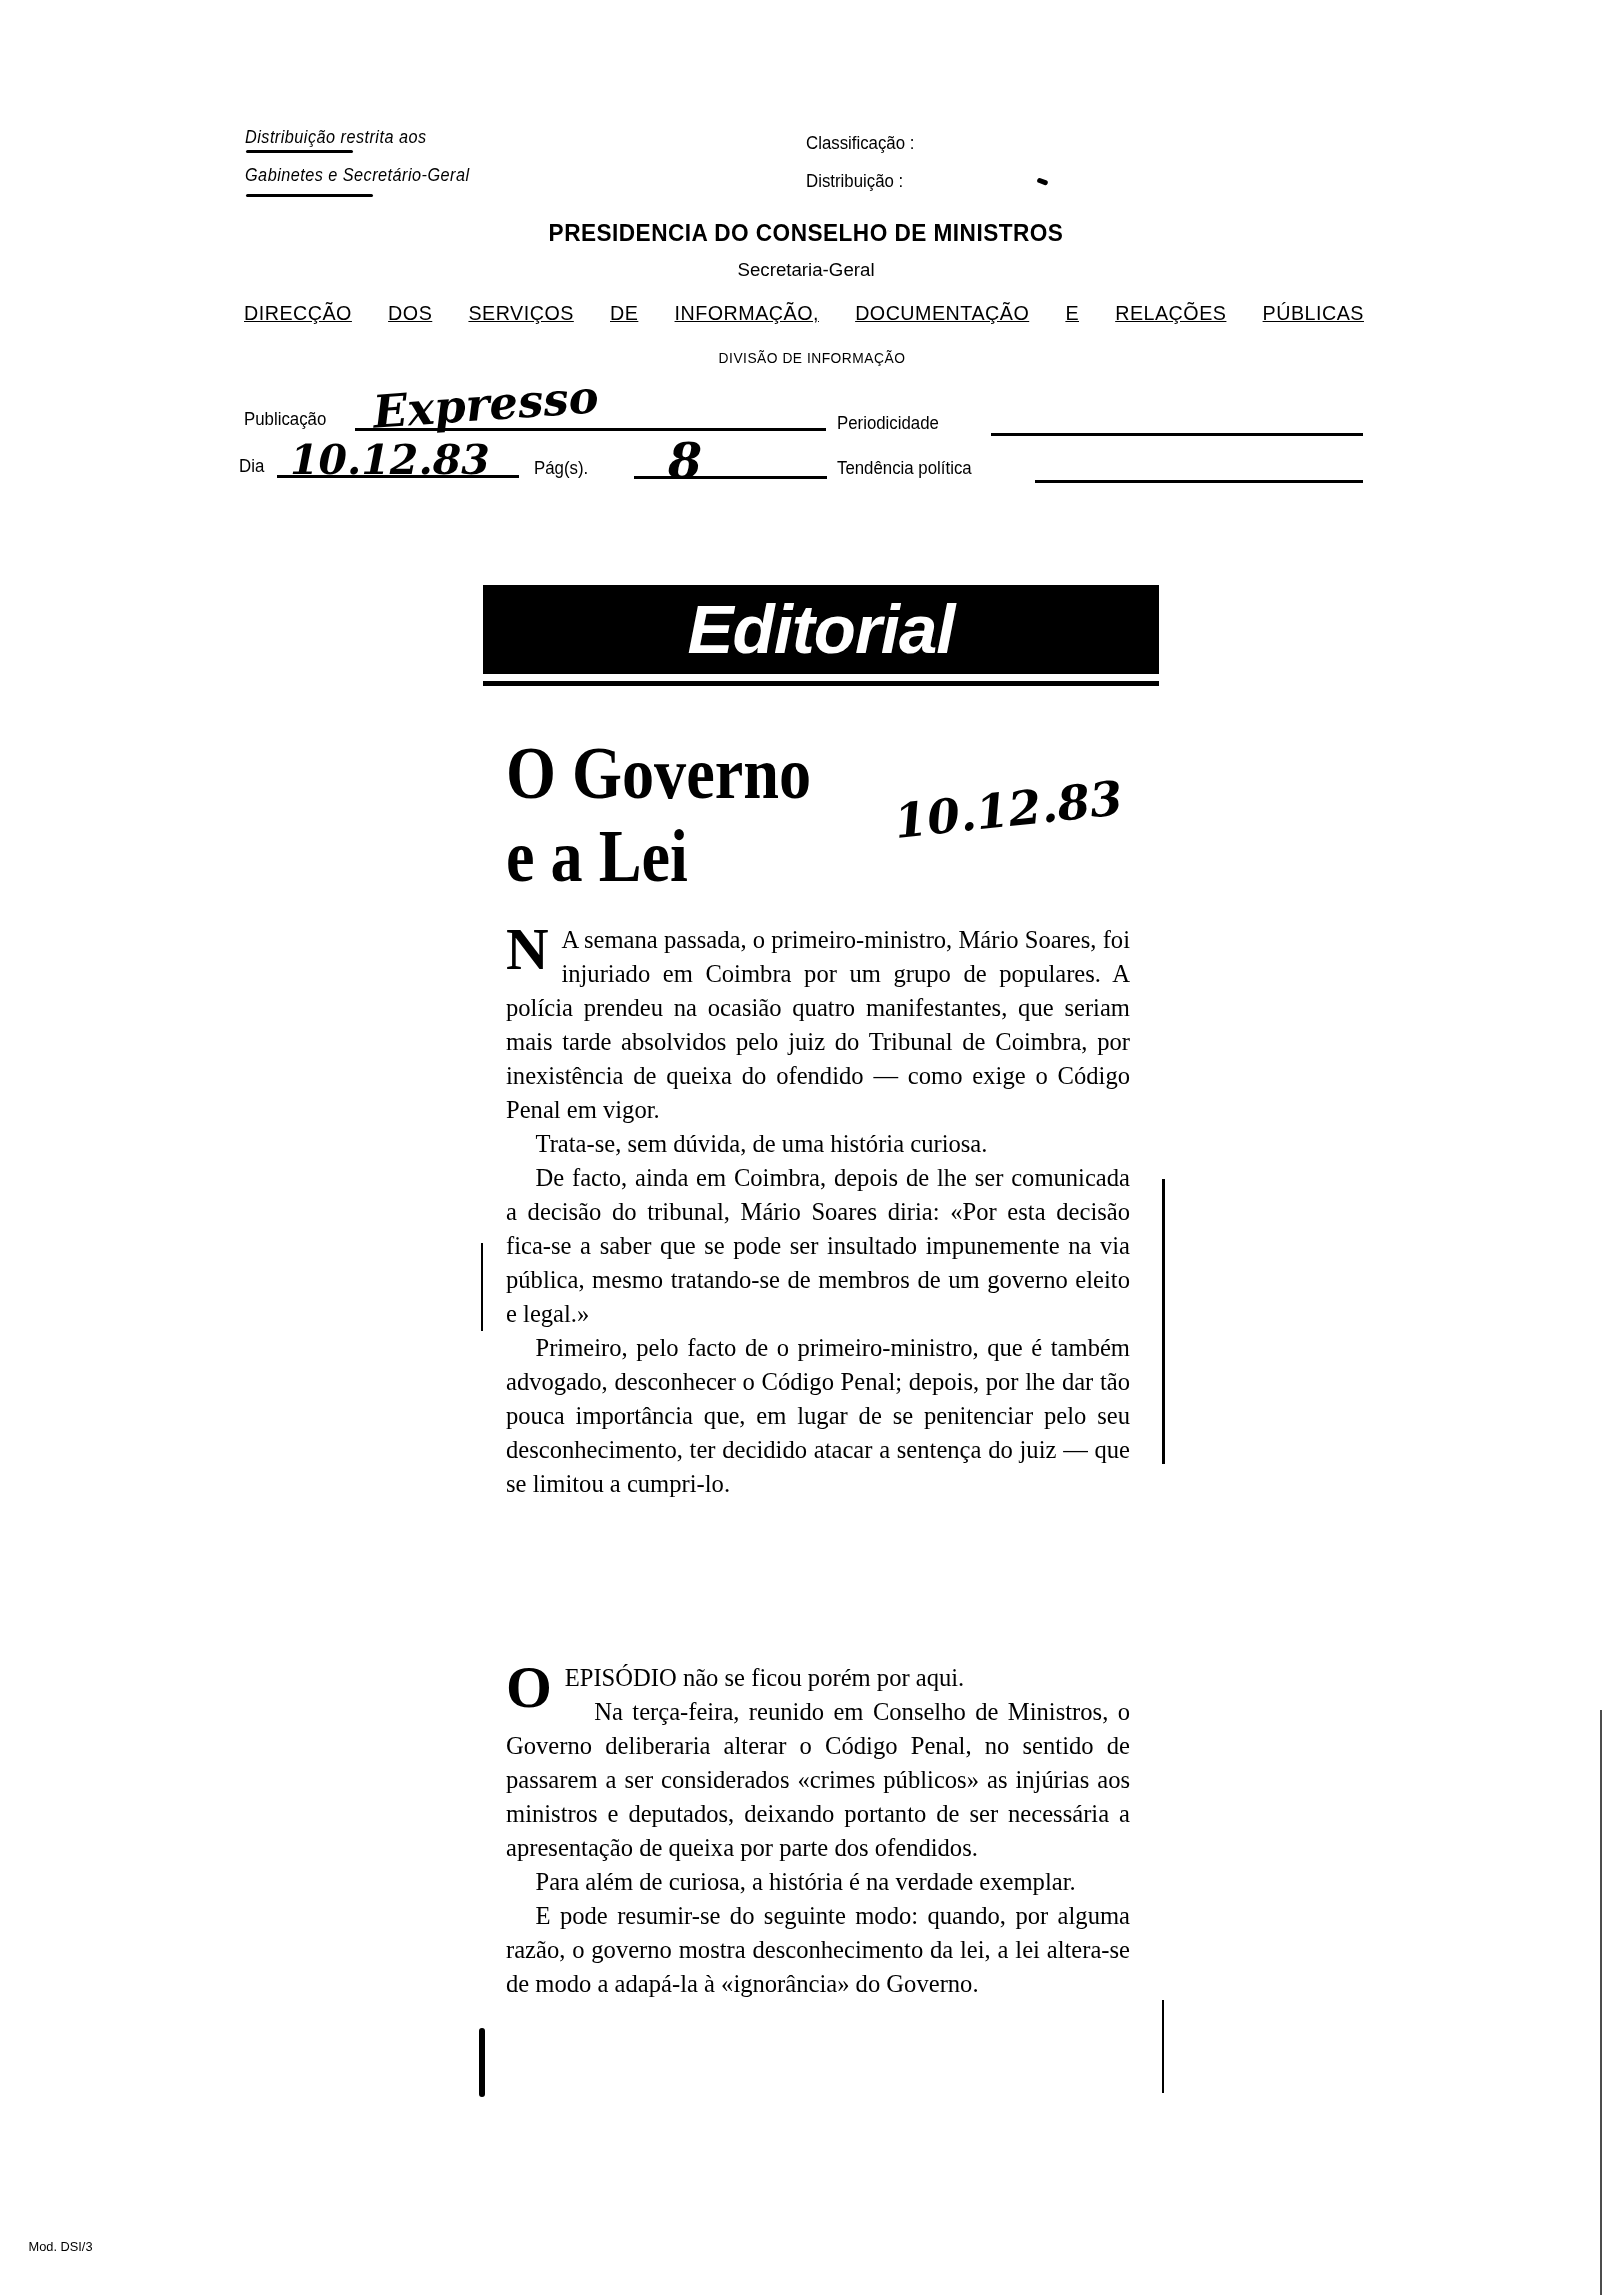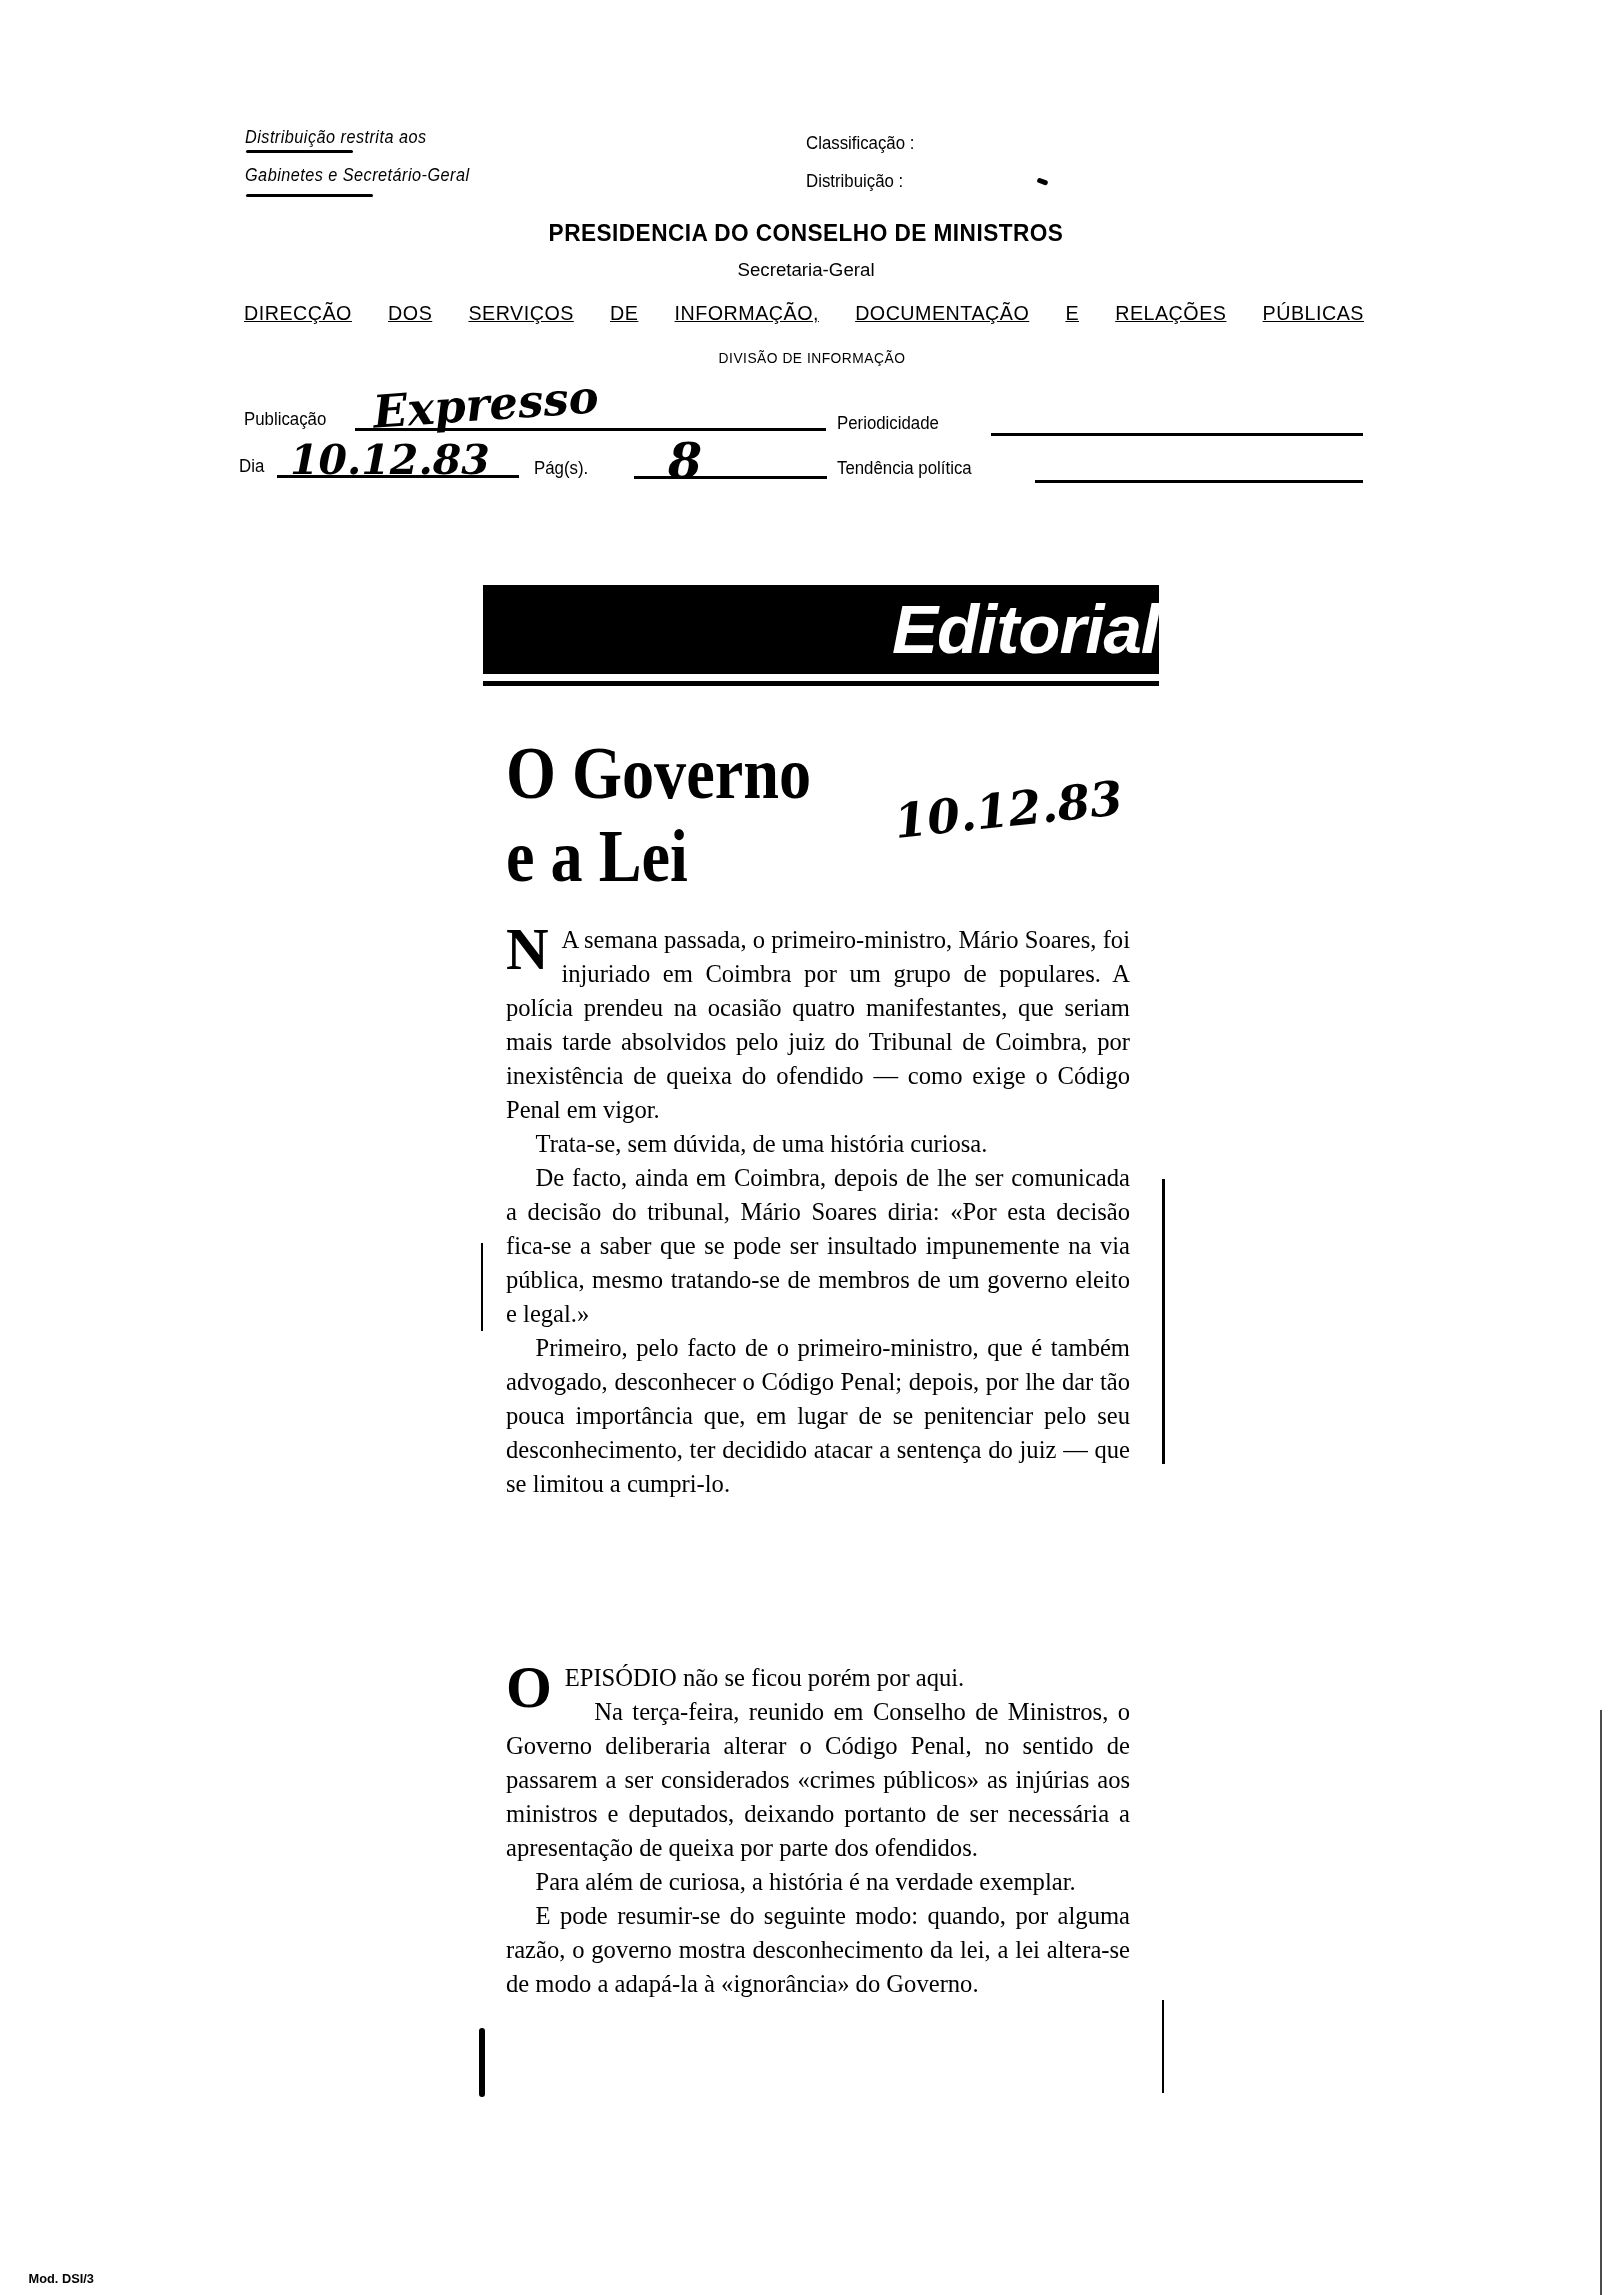--- a/index.html
+++ b/index.html
@@ -13,21 +13,21 @@
   .restrict-line { height: 2.9px; background: #000; border-radius: 1.5px; }
   .label { font-size: 18.7px; transform: scaleX(0.9); transform-origin: left; white-space: nowrap; }
   .title-main { font-weight: bold; font-size: 24.6px; letter-spacing: 0.5px; width: 1612px; text-align: center; left: 0; transform: scaleX(0.92); }
   .subtitle { font-size: 18.7px; width: 1612px; text-align: center; left: 0; }
   .direccao { font-size: 19.7px; left: 244px; width: 1120px; display: flex; justify-content: space-between; letter-spacing: 0.5px; }
   .divisao { font-size: 13.8px; width: 1612px; text-align: center; left: 0; letter-spacing: 0.5px; }
   .fill-line { height: 2.5px; background: #000; }
   .hand { font-family: "DejaVu Serif", serif; font-style: italic; font-weight: bold; }
 
   
-  .banner { left: 483px; top: 585px; width: 676px; height: 89px; background: #000; display: flex; align-items: center; justify-content: flex-end; }
+  .banner { left: 483px; top: 585px; width: 676px; height: 89px; background: #000; display: flex; align-items: center; justify-content: center; }
   .banner span { color: #fff; font-style: italic; font-weight: bold; font-size: 69px; letter-spacing: -1px; }
   .banner-rule { left: 483px; top: 681px; width: 676px; height: 5.4px; background: #000; }
 
   .headline { font-weight: bold; font-size: 73px; line-height: 83px; left: 506px; top: 732px; transform: scaleX(0.88); transform-origin: left; }
 
   .col { left: 506px; width: 624px; font-size: 24.6px; line-height: 34px; text-align: justify; }
   .col p { margin: 0; }
   .col .indent { text-indent: 29.5px; }
   .dropcap { float: left; font-weight: bold; font-size: 59px; line-height: 49px; margin: 2px 12.8px 0 0; }
   .margin-bar { background: #000; }
@@ -109,14 +109,14 @@
   <p class="indent">Para além de curiosa, a história é na verdade exemplar.</p>
   <p class="indent">E pode resumir-se do seguinte modo: quando, por alguma razão, o governo mostra desconhecimento da lei, a lei altera-se de modo a adapá-la à «ignorância» do Governo.</p>
 </div>
 
 <div class="abs margin-bar" style="left:1162px;top:1179px;width:2.5px;height:285px;"></div>
 <div class="abs margin-bar" style="left:481px;top:1243px;width:2px;height:88px;"></div>
 <div class="abs margin-bar" style="left:479px;top:2028px;width:5.9px;height:69px;border-radius:2.9px;"></div>
 <div class="abs margin-bar" style="left:1162px;top:2000px;width:2px;height:93px;"></div>
 <div class="abs margin-bar" style="left:1600px;top:1710px;width:1.5px;height:585px;opacity:0.7;"></div>
 
-<div class="abs sans" style="left:28.5px;top:2239px;font-size:12.8px;font-weight:bold;margin-top:32px;">Mod. DSI/3</div>
+<div class="abs sans" style="left:28.5px;top:2239px;font-size:12.8px;font-weight:normal;">Mod. DSI/3</div>
 
 
 </body></html>

